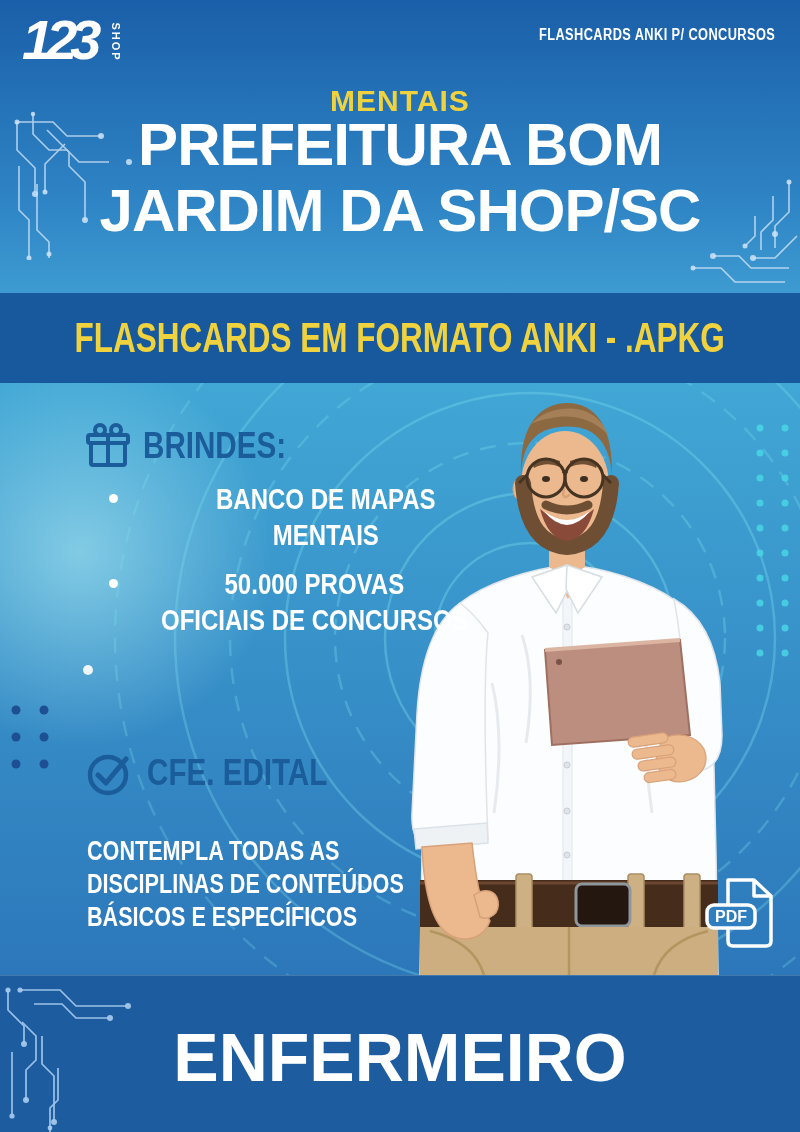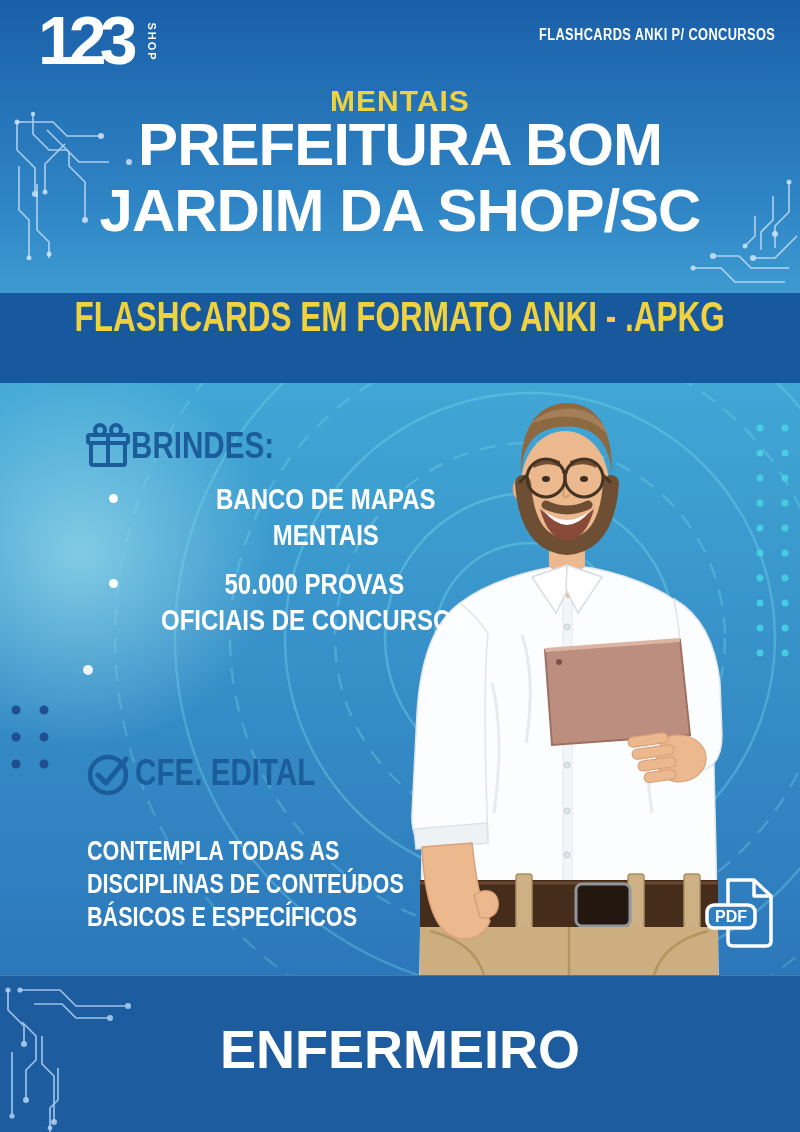--- a/index.html
+++ b/index.html
@@ -3,69 +3,69 @@
 <meta charset="utf-8">
 <style>
   html,body{margin:0;padding:0;background:#222;}
   *{box-sizing:border-box;font-family:"Liberation Sans",sans-serif;}
   #poster{position:relative;width:800px;height:1132px;overflow:hidden;background:#2c77ba;margin:0 auto;}
 
   
   .top{position:absolute;left:0;top:0;width:800px;height:293px;
        background:linear-gradient(180deg,var(--top-gradient-start,#1A5FA9) 0%,#2F85C5 70%,#3E9BD1 100%);}
   .logo{position:absolute;left:22px;top:10px;display:flex;align-items:center;color:#fff;}
-  .logo-num{font-size:68px;font-weight:bold;letter-spacing:-7px;line-height:60px;margin-left:16px;}
+  .logo-num{font-size:56px;font-weight:bold;font-style:italic;letter-spacing:-7px;line-height:60px;}
   .logo-shop{display:inline-block;transform:rotate(90deg) translateX(2px);transform-origin:center;
              font-size:11px;font-weight:bold;letter-spacing:2px;margin-left:2px;}
   .tagline{position:absolute;right:25px;top:26px;color:#fff;font-weight:bold;font-size:16px;
            transform:scaleX(.8);transform-origin:100% 50%;letter-spacing:.5px;white-space:nowrap;}
   .kicker{position:absolute;left:0;top:84px;width:100%;text-align:center;
           color:var(--accent-yellow,#EFD23E);font-weight:bold;font-size:30px;letter-spacing:1px;}
   .title{position:absolute;left:0;top:112px;width:100%;margin:0;text-align:center;color:#fff;
          font-weight:bold;font-size:60px;line-height:66px;letter-spacing:-1px;white-space:pre-line;}
   .circ{position:absolute;}
   .circ.tl{left:5px;top:110px;}
   .circ.tr{right:0;top:178px;}
 
   
   .banner{position:absolute;left:0;top:293px;width:800px;height:90px;
-          background:var(--brand-dark-blue,#17599C);display:flex;justify-content:center;}
+          background:var(--brand-dark-blue,#17599C);display:flex;align-items:center;justify-content:center;}
   .banner-text{display:inline-block;color:var(--accent-yellow,#EFD23E);font-weight:bold;font-size:42px;
                transform:scaleX(.75);transform-origin:center;white-space:nowrap;letter-spacing:0;}
 
   
   .main{position:absolute;left:0;top:383px;width:800px;height:592px;
         background:radial-gradient(circle 270px at 80px 170px,rgba(188,244,248,.55),rgba(188,244,248,0) 72%),
                    linear-gradient(180deg,var(--main-gradient-start,#41A7D5),var(--main-gradient-end,#2C77BA));}
   .rings,.dots,.man,.pdf{position:absolute;}
   .rings{left:0;top:0;}
   .dots.cyan{right:0;top:0;}
   .dots.navy{left:0;top:0;}
   .man{left:370px;top:0;}
   .pdf{left:700px;top:492px;}
 
   .col{position:absolute;left:85px;top:0;width:340px;}
-  .h-row{position:absolute;left:0;display:flex;align-items:center;}
+  .h-row{position:absolute;left:0;display:flex;align-items:center;gap:12px;}
   .h-row.brindes-row{top:40px;}
   .h-row.edital-row{top:366px;}
   .h-blue{display:inline-block;color:var(--heading-blue,#1B5C9B);font-weight:bold;font-size:37px;
           transform:scaleX(.8);transform-origin:0 50%;white-space:nowrap;letter-spacing:0;}
   .bullets{position:absolute;left:6px;top:82px;margin:16px;padding:0;list-style:none;width:460px;text-align:center;}
   .bullets li{position:relative;padding-left:32px;margin-bottom:13px;}
   .bullets .dot{position:absolute;left:2px;top:13px;width:9px;height:9px;border-radius:50%;background:#fff;}
   .btext{display:inline-block;color:#fff;font-weight:bold;font-size:30px;line-height:36px;
          transform:scaleX(.8);transform-origin:0 50%;white-space:pre-line;}
   .desc{position:absolute;left:2px;top:452px;color:#fff;font-weight:bold;font-size:27px;line-height:33px;
         transform:scaleX(.8);transform-origin:0 0;white-space:pre-line;width:460px;}
 
   
   .footer{position:absolute;left:0;top:975px;width:800px;height:157px;
           background:var(--footer-blue,#1C5C9F);border-top:1px solid rgba(255,255,255,.18);}
   .role{position:absolute;left:0;top:42px;width:100%;text-align:center;color:#fff;
-        font-weight:bold;font-size:54px;letter-spacing:0;}
+        font-weight:bold;font-size:68px;letter-spacing:0;}
   .circ.bl{left:0;bottom:0;}
 </style>
 </head>
 <body>
 
 <div id="poster">
 
   <section class="top">
     <div class="logo">
       <span class="logo-num">123</span>

